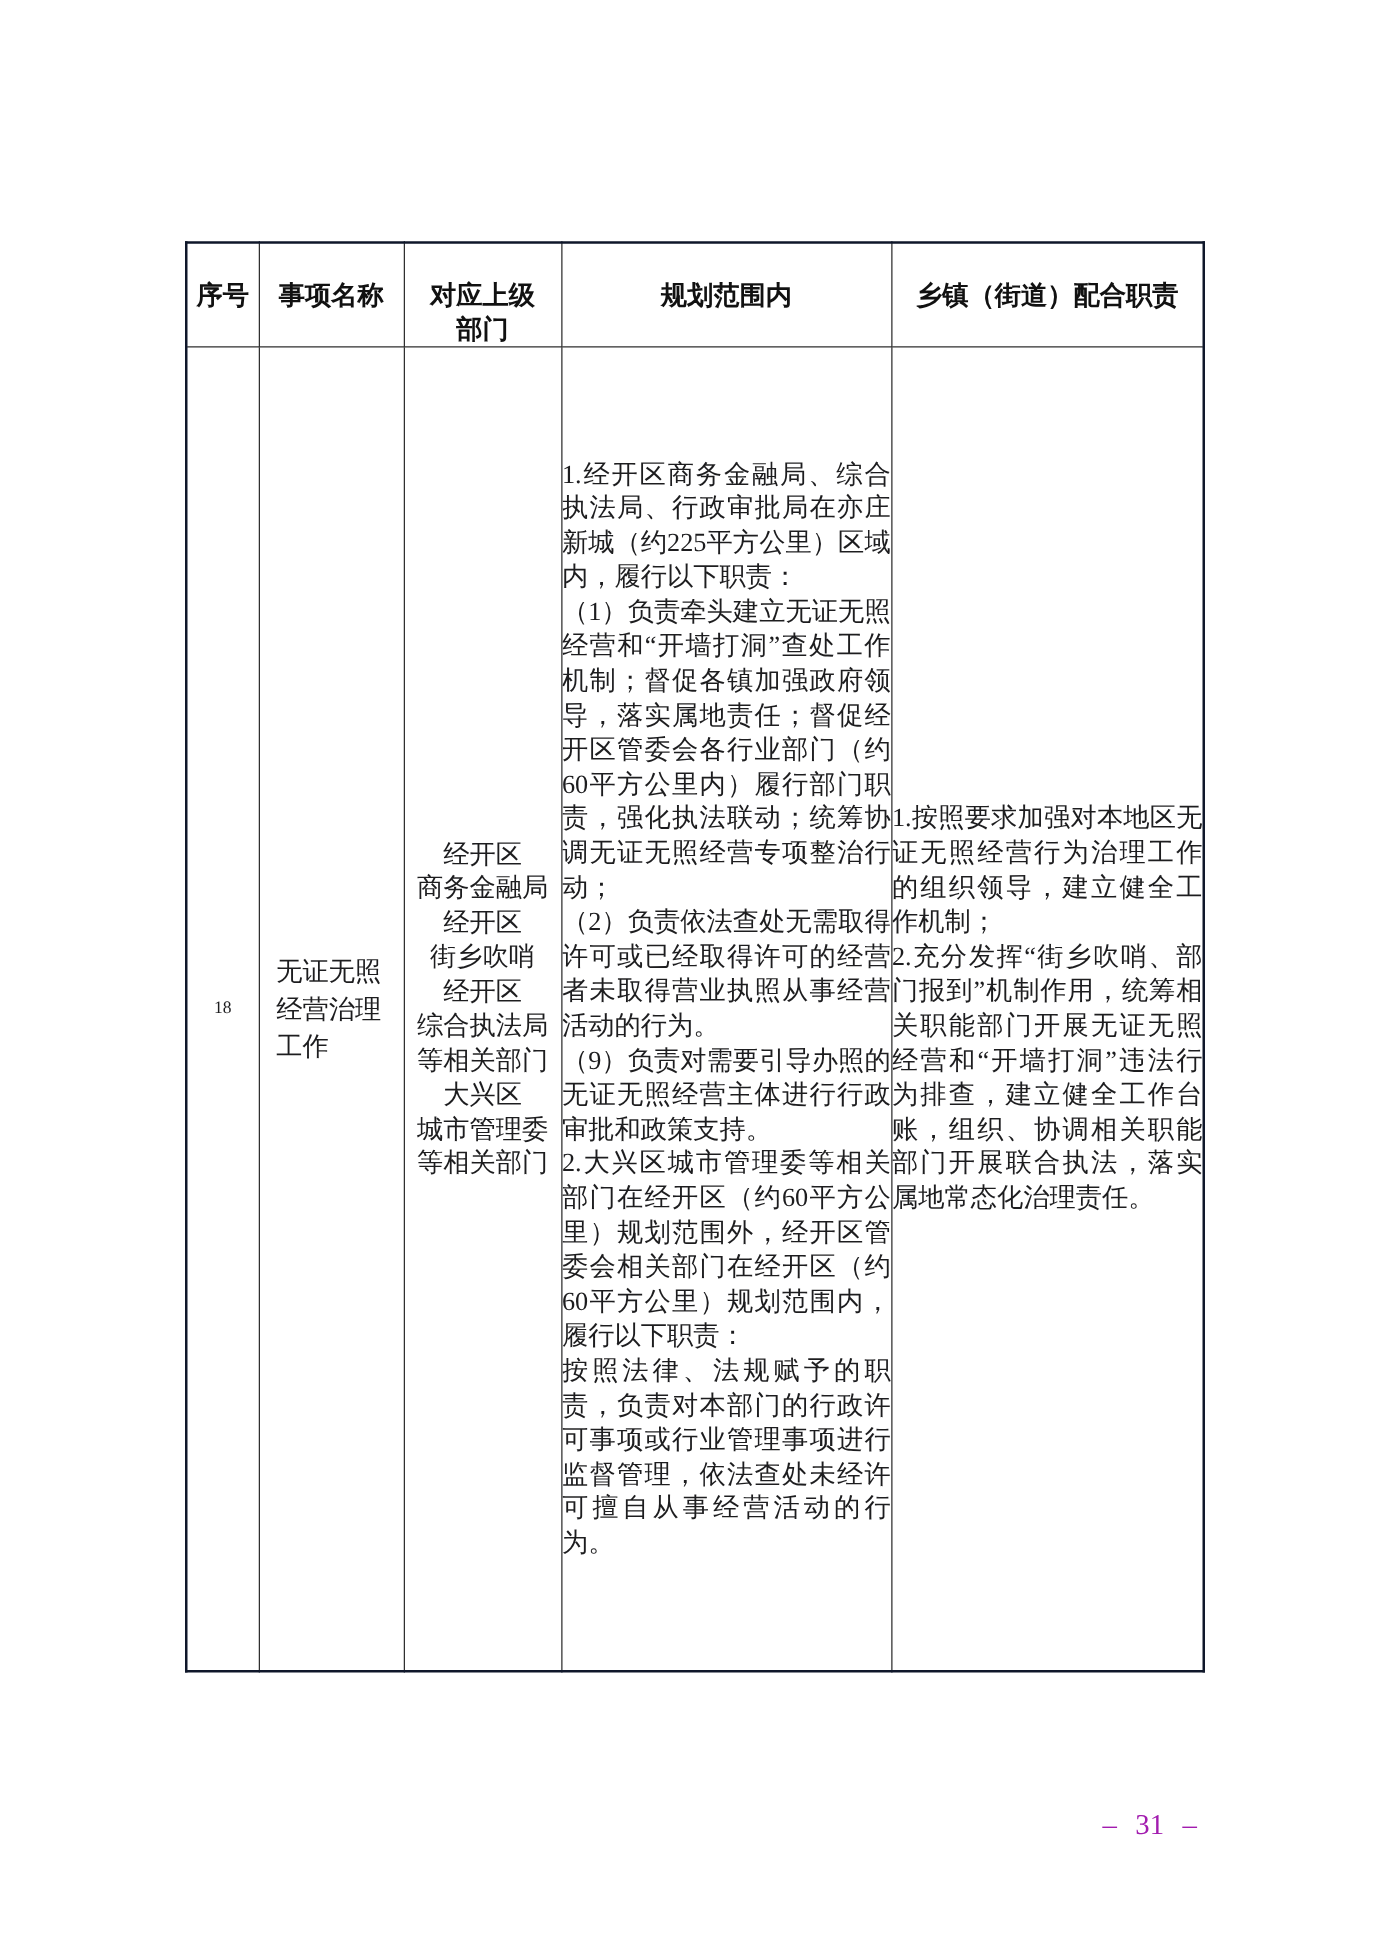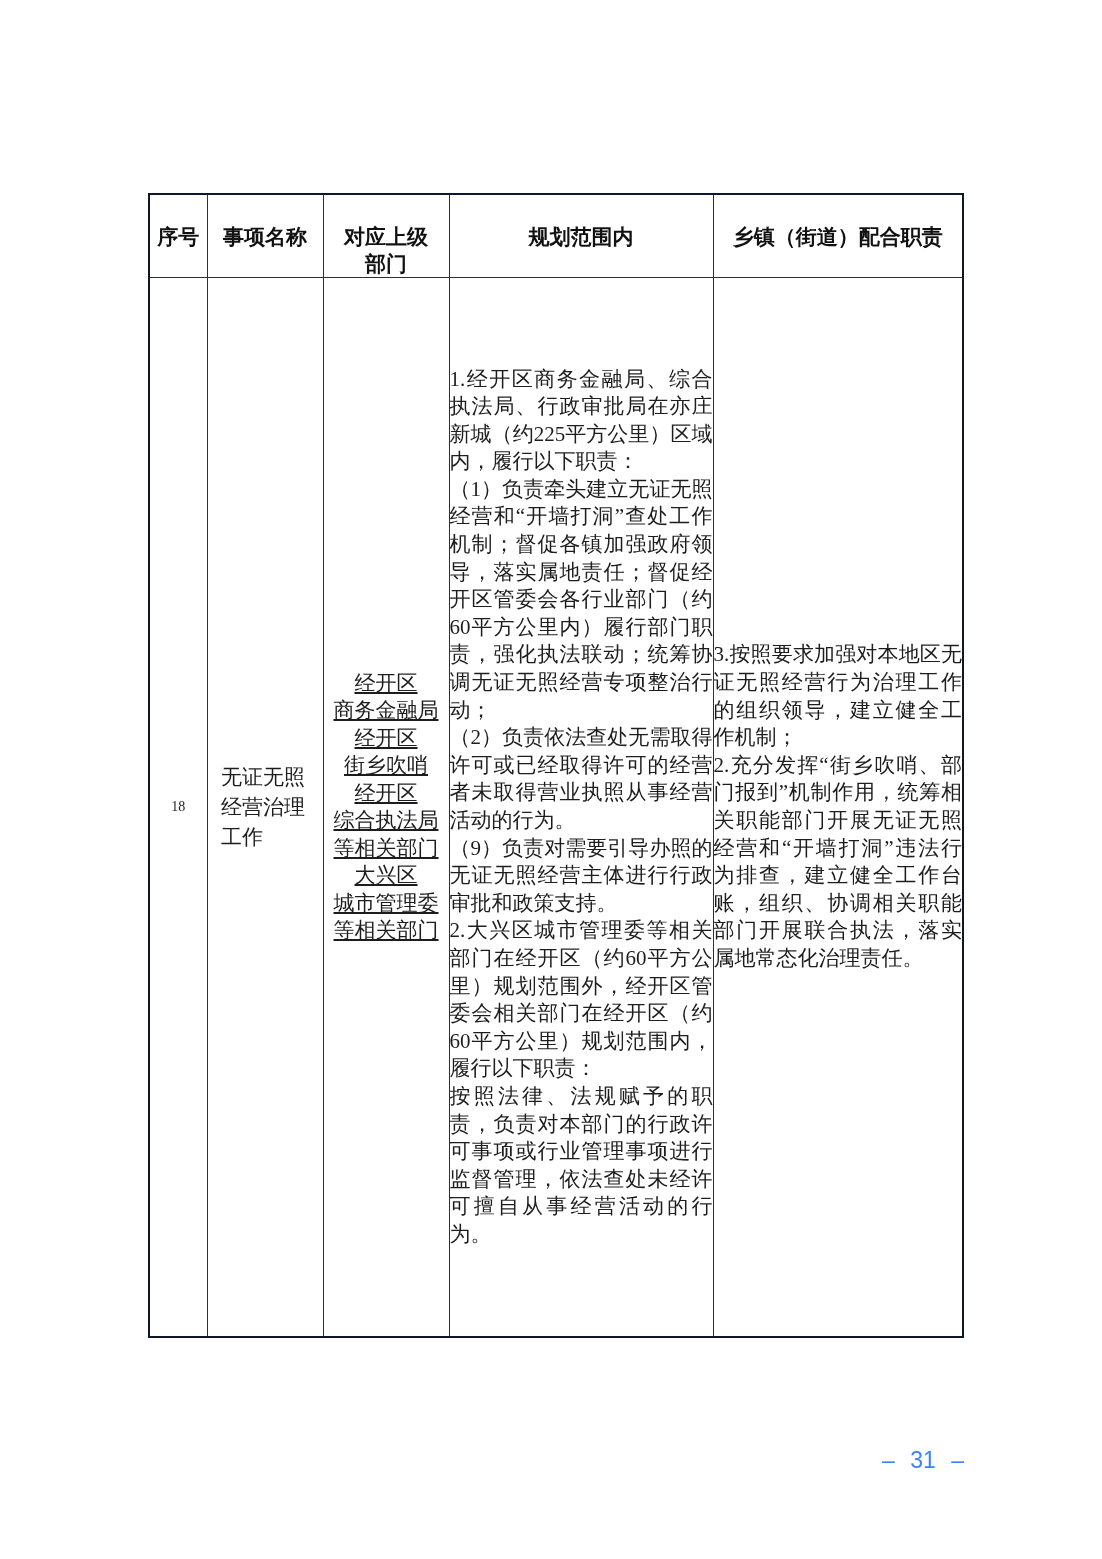--- a/index.html
+++ b/index.html
@@ -75,29 +75,28 @@
     line-height: 27.6px;
     margin-left: 12px;
   }
   td.c-duty p {
     margin: 0;
     text-align: justify;
     text-justify: inter-ideograph;
   }
   .dept-line {
     display: block;
-    text-decoration: underline;
   }
   .page-number {
     position: absolute;
     top: 1447px;
     left: 882px;
-    font-family: Liberation Sans, sans-serif;
+    font-family: Liberation Serif, serif;
     font-size: 23px;
-    color: #3b82f6;
+    color: #a21caf;
     word-spacing: 9px;
     white-space: nowrap;
   }
 </style>
 </head>
 <body>
 
 <div class="page">
 
   <table class="doc-table">
@@ -149,21 +148,21 @@
         </td>
         <td class="body-cell c-duty">
           <p>1.经开区商务金融局、综合执法局、行政审批局在亦庄新城（约225平方公里）区域内，履行以下职责：</p>
           <p>（1）负责牵头建立无证无照经营和“开墙打洞”查处工作机制；督促各镇加强政府领导，落实属地责任；督促经开区管委会各行业部门（约60平方公里内）履行部门职责，强化执法联动；统筹协调无证无照经营专项整治行动；</p>
           <p>（2）负责依法查处无需取得许可或已经取得许可的经营者未取得营业执照从事经营活动的行为。</p>
           <p>（9）负责对需要引导办照的无证无照经营主体进行行政审批和政策支持。</p>
           <p>2.大兴区城市管理委等相关部门在经开区（约60平方公里）规划范围外，经开区管委会相关部门在经开区（约60平方公里）规划范围内，履行以下职责：</p>
           <p>按照法律、法规赋予的职责，负责对本部门的行政许可事项或行业管理事项进行监督管理，依法查处未经许可擅自从事经营活动的行为。</p>
         </td>
         <td class="body-cell c-duty">
-          <p>3.按照要求加强对本地区无证无照经营行为治理工作的组织领导，建立健全工作机制；</p>
+          <p>1.按照要求加强对本地区无证无照经营行为治理工作的组织领导，建立健全工作机制；</p>
           <p>2.充分发挥“街乡吹哨、部门报到”机制作用，统筹相关职能部门开展无证无照经营和“开墙打洞”违法行为排查，建立健全工作台账，组织、协调相关职能部门开展联合执法，落实属地常态化治理责任。</p>
         </td>
       </tr>
     </tbody>
   </table>
 
   <div class="page-number">– 31 –</div>
 
 </div>
 

